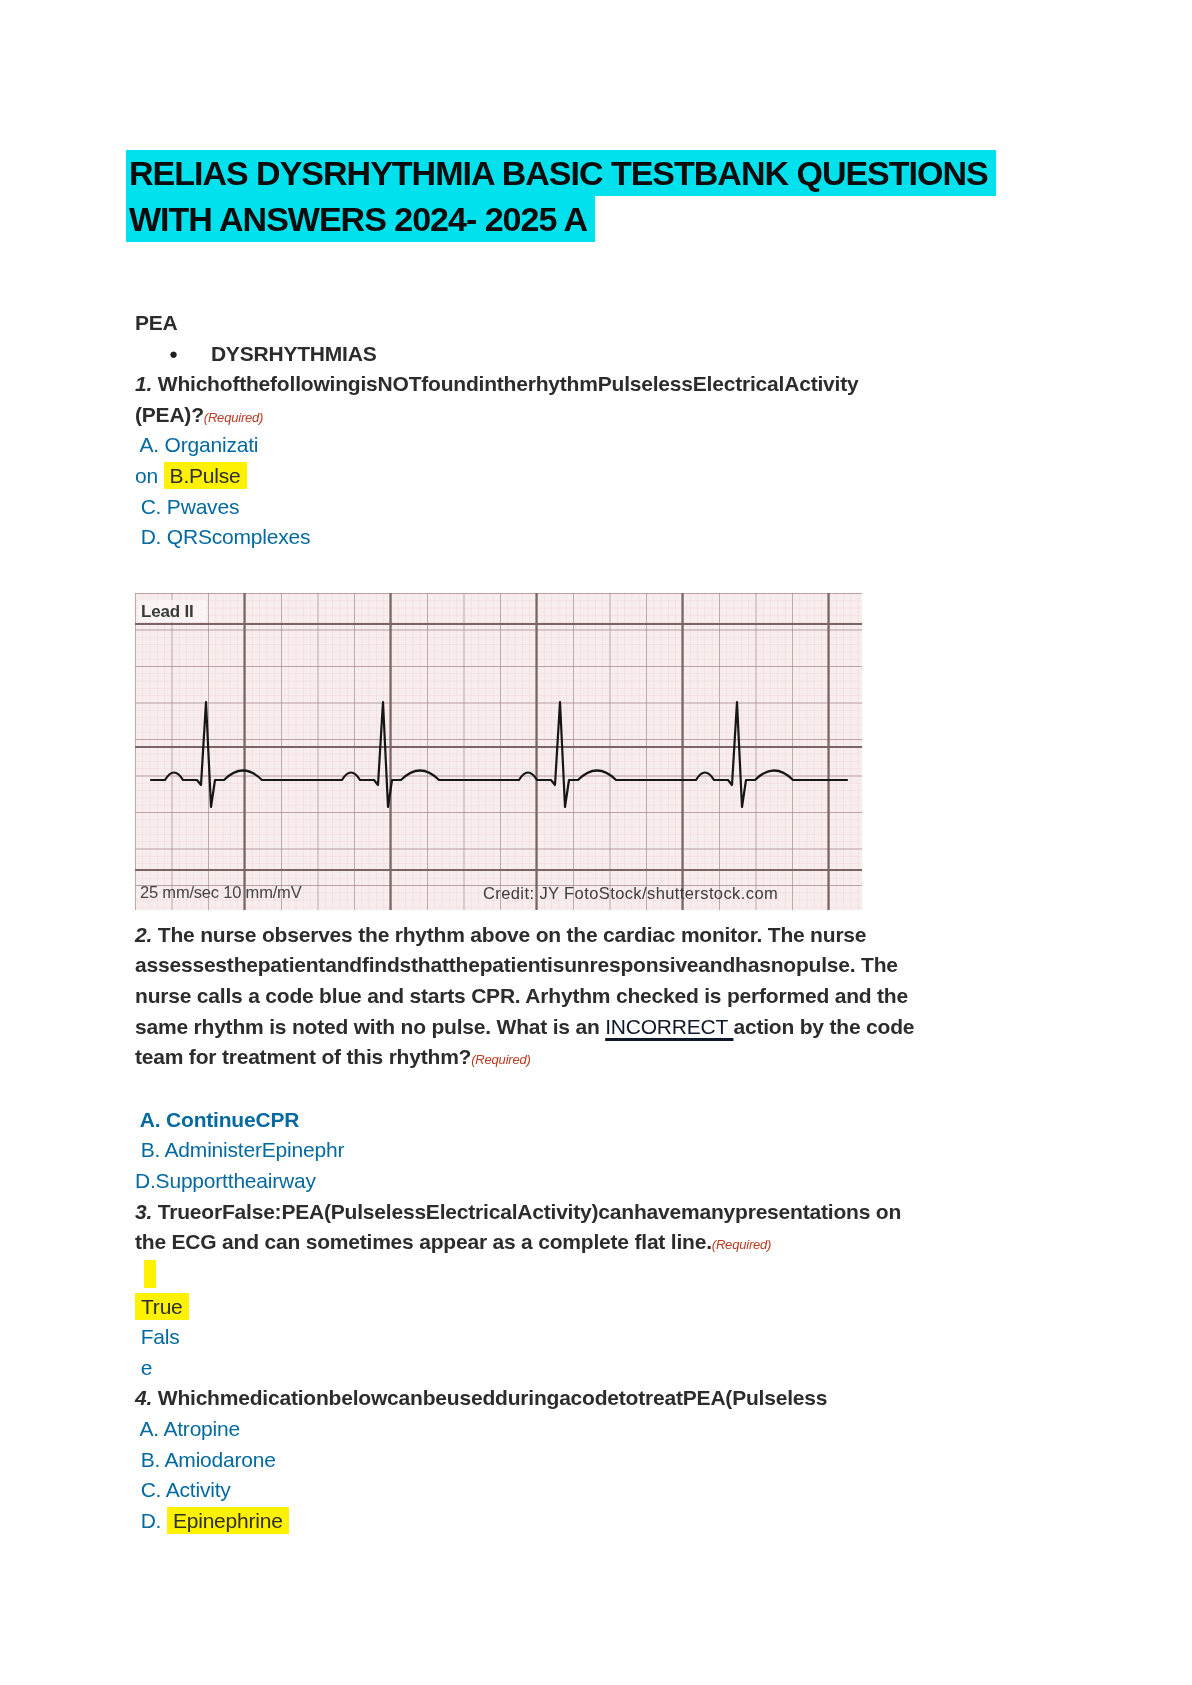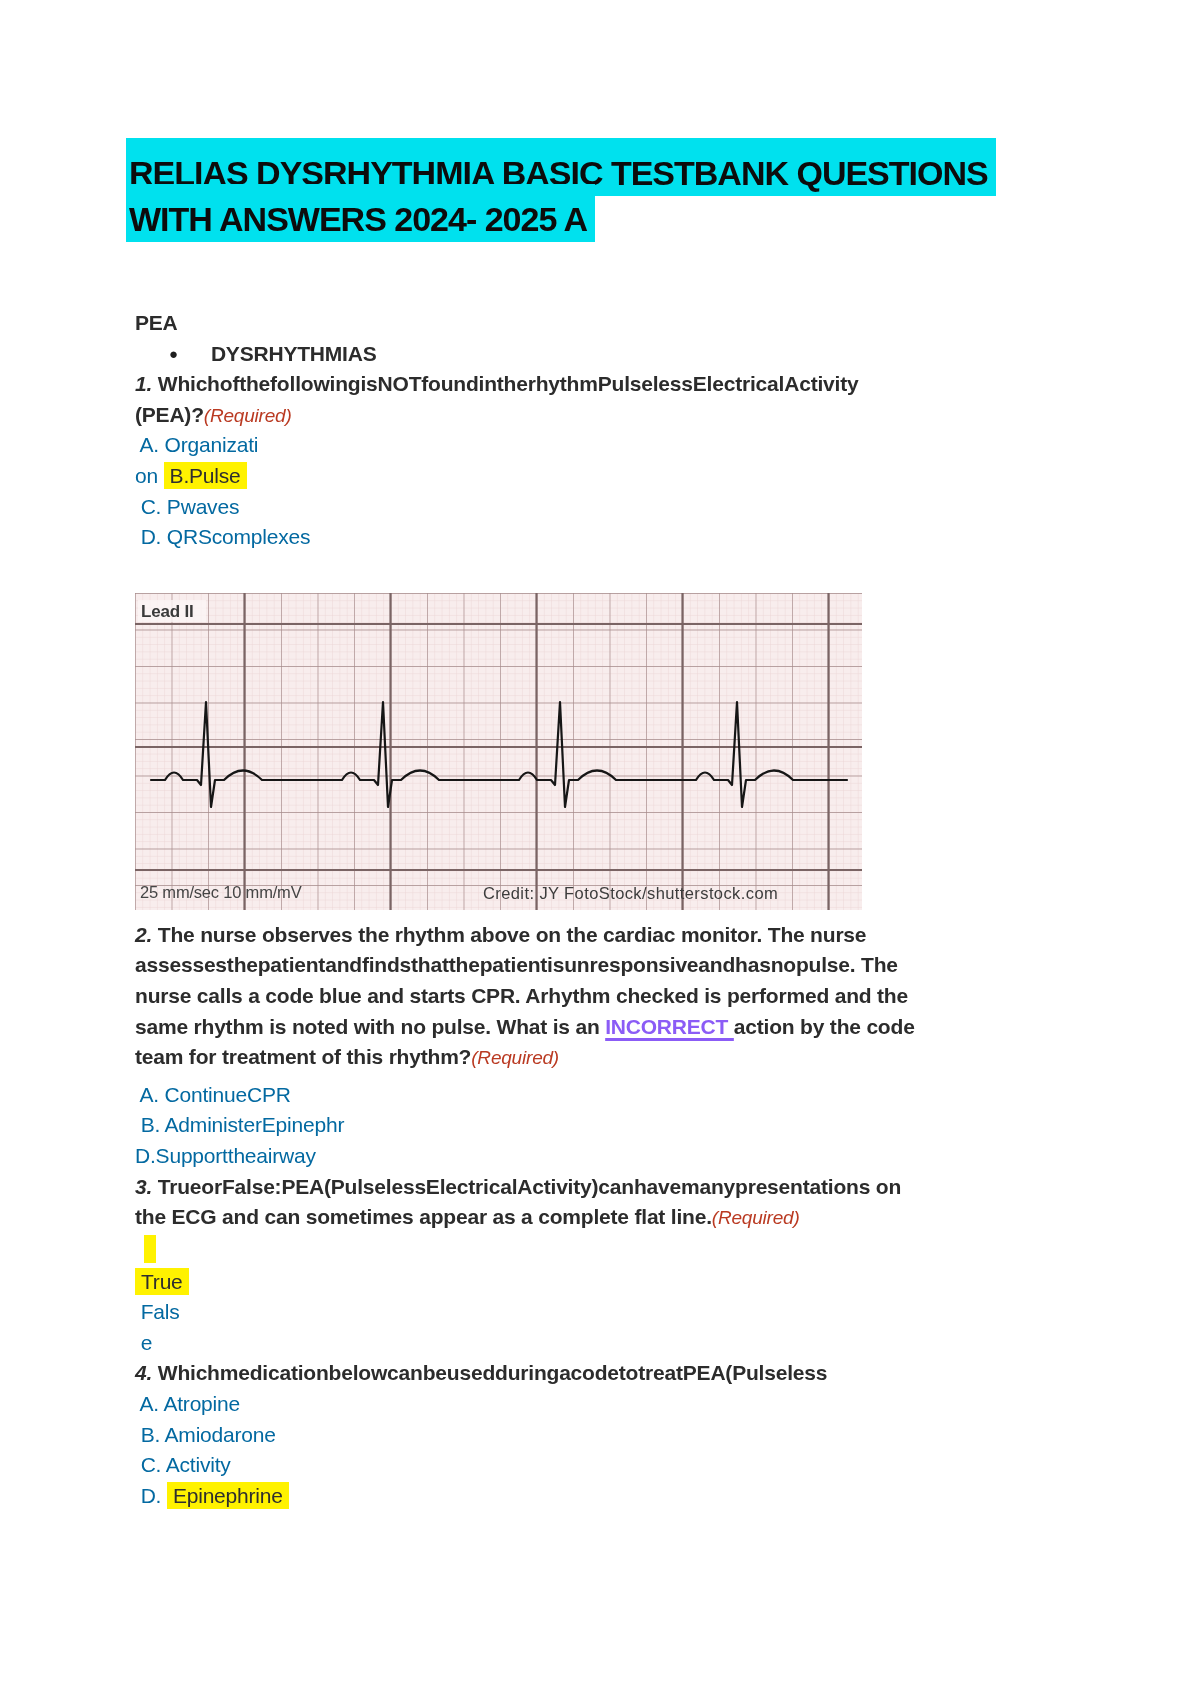--- a/index.html
+++ b/index.html
@@ -2,35 +2,35 @@
 <html><head>
 <meta charset="utf-8">
 <style>
   html,body{margin:0;padding:0;background:#ffffff;}
   body{width:1192px;height:1685px;position:relative;overflow:hidden;
        font-family:"Liberation Sans",sans-serif;}
   .page{position:absolute;inset:0;background:#fff;}
 
   .title{position:absolute;left:126px;top:150px;width:905px;
          font-size:34px;font-weight:bold;line-height:46px;letter-spacing:-1px;color:#0c0c0c;}
-  .title mark{background:#00e1ee;color:#0c0c0c;padding:16px 8px 4px 3px;
+  .title mark{background:#00e1ee;color:#0c0c0c;padding:4px 8px 4px 3px;
               -webkit-box-decoration-break:clone;box-decoration-break:clone;}
 
   .content{position:absolute;left:135px;top:308px;width:935px;
            font-size:21px;line-height:30.6px;color:#3d3d3d;letter-spacing:-0.2px;}
   .line{height:30.6px;line-height:30.6px;white-space:pre;}
-  .line.sp{margin-top:7px;}
+  .line.sp{margin-top:32px;font-weight:bold;}
   .line.tall{height:34px;}
 
   .rn{color:#0369a1;}
   .rb{font-weight:bold;color:#2c2c2c;}
   .rbi{font-weight:bold;font-style:italic;color:#2c2c2c;}
-  .rri{font-style:italic;color:#ba3a22;font-size:19px;}
+  .rri{font-style:italic;color:#ba3a22;font-size:13px;}
   .rhl{background:#fff200;padding:2px 6px;color:#2e2e2e;}
-  .rbu{font-weight:bold;color:#8b5cf6;text-decoration:underline;
+  .rbu{font-weight:normal;color:#0f172a;text-decoration:underline;
        text-decoration-thickness:2.5px;text-underline-offset:4px;}
   .rblt{display:inline-block;margin-left:34px;margin-right:33px;font-size:15px;
         vertical-align:2px;color:#1e1e1e;font-weight:bold;}
   .rcur{display:inline-block;width:12px;height:28px;background:#fff200;
         margin-left:9px;vertical-align:middle;}
 
   .ecg-wrap{margin:40px 12px 10px 0;width:727px;height:317px;}
 </style>
 </head>
 <body>

